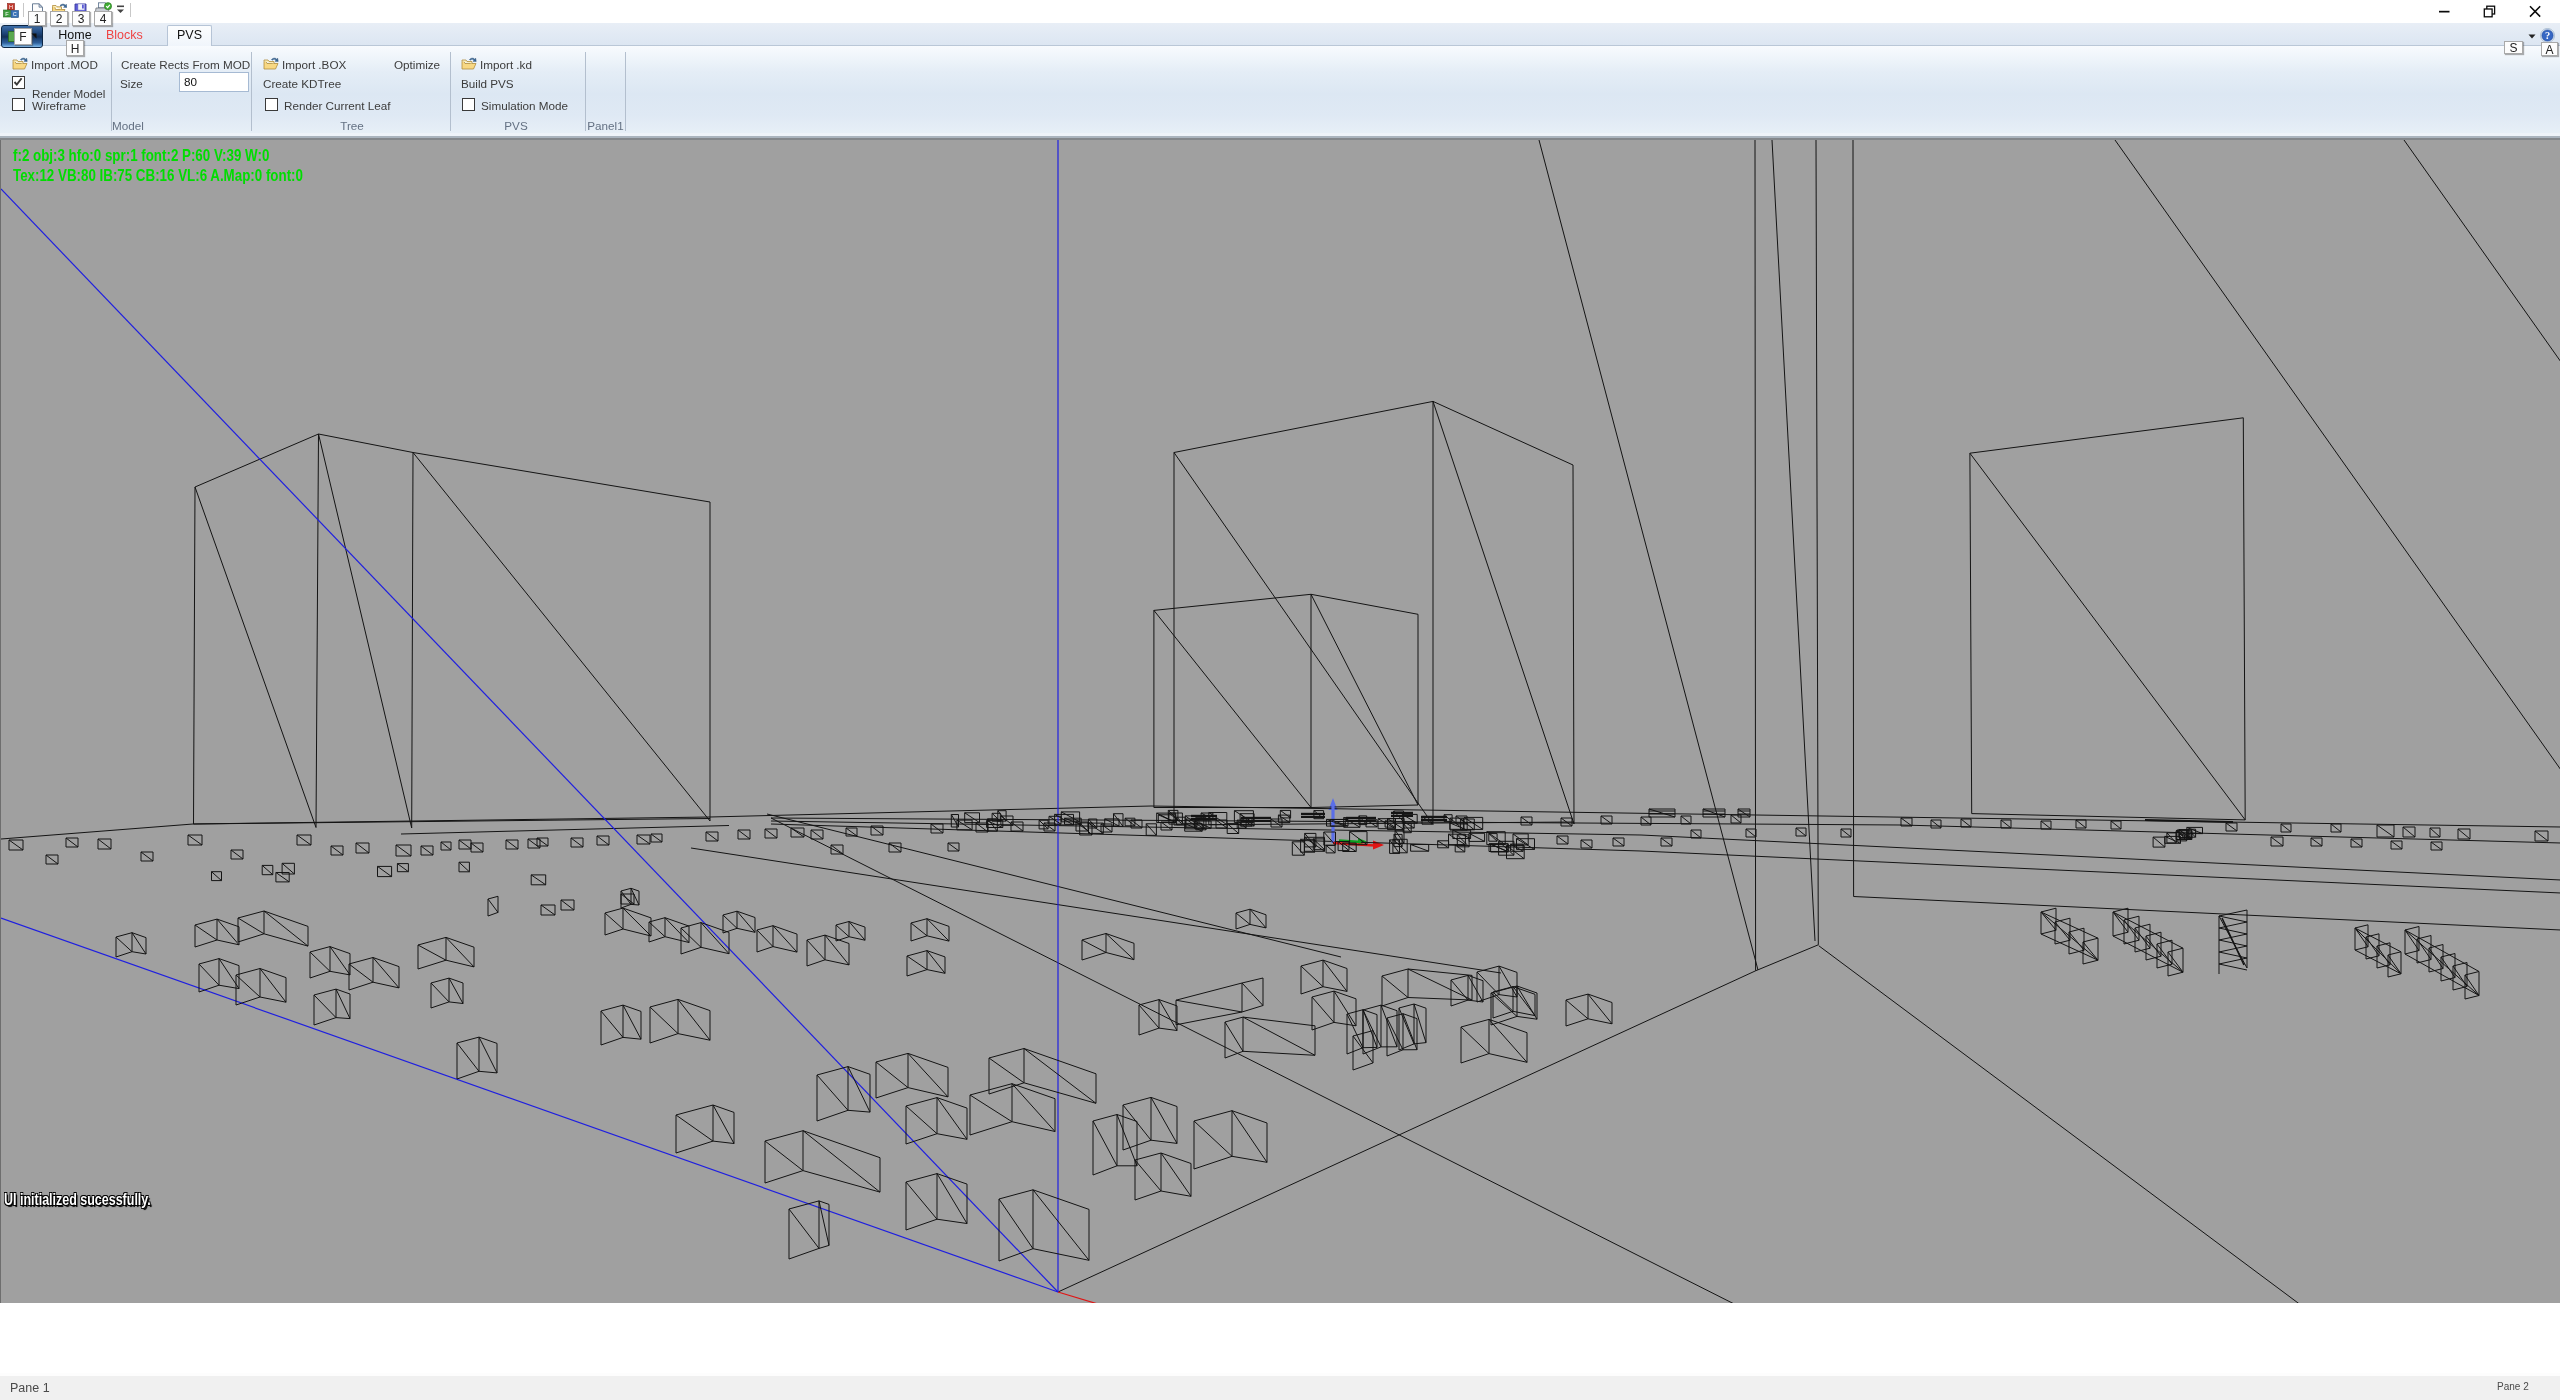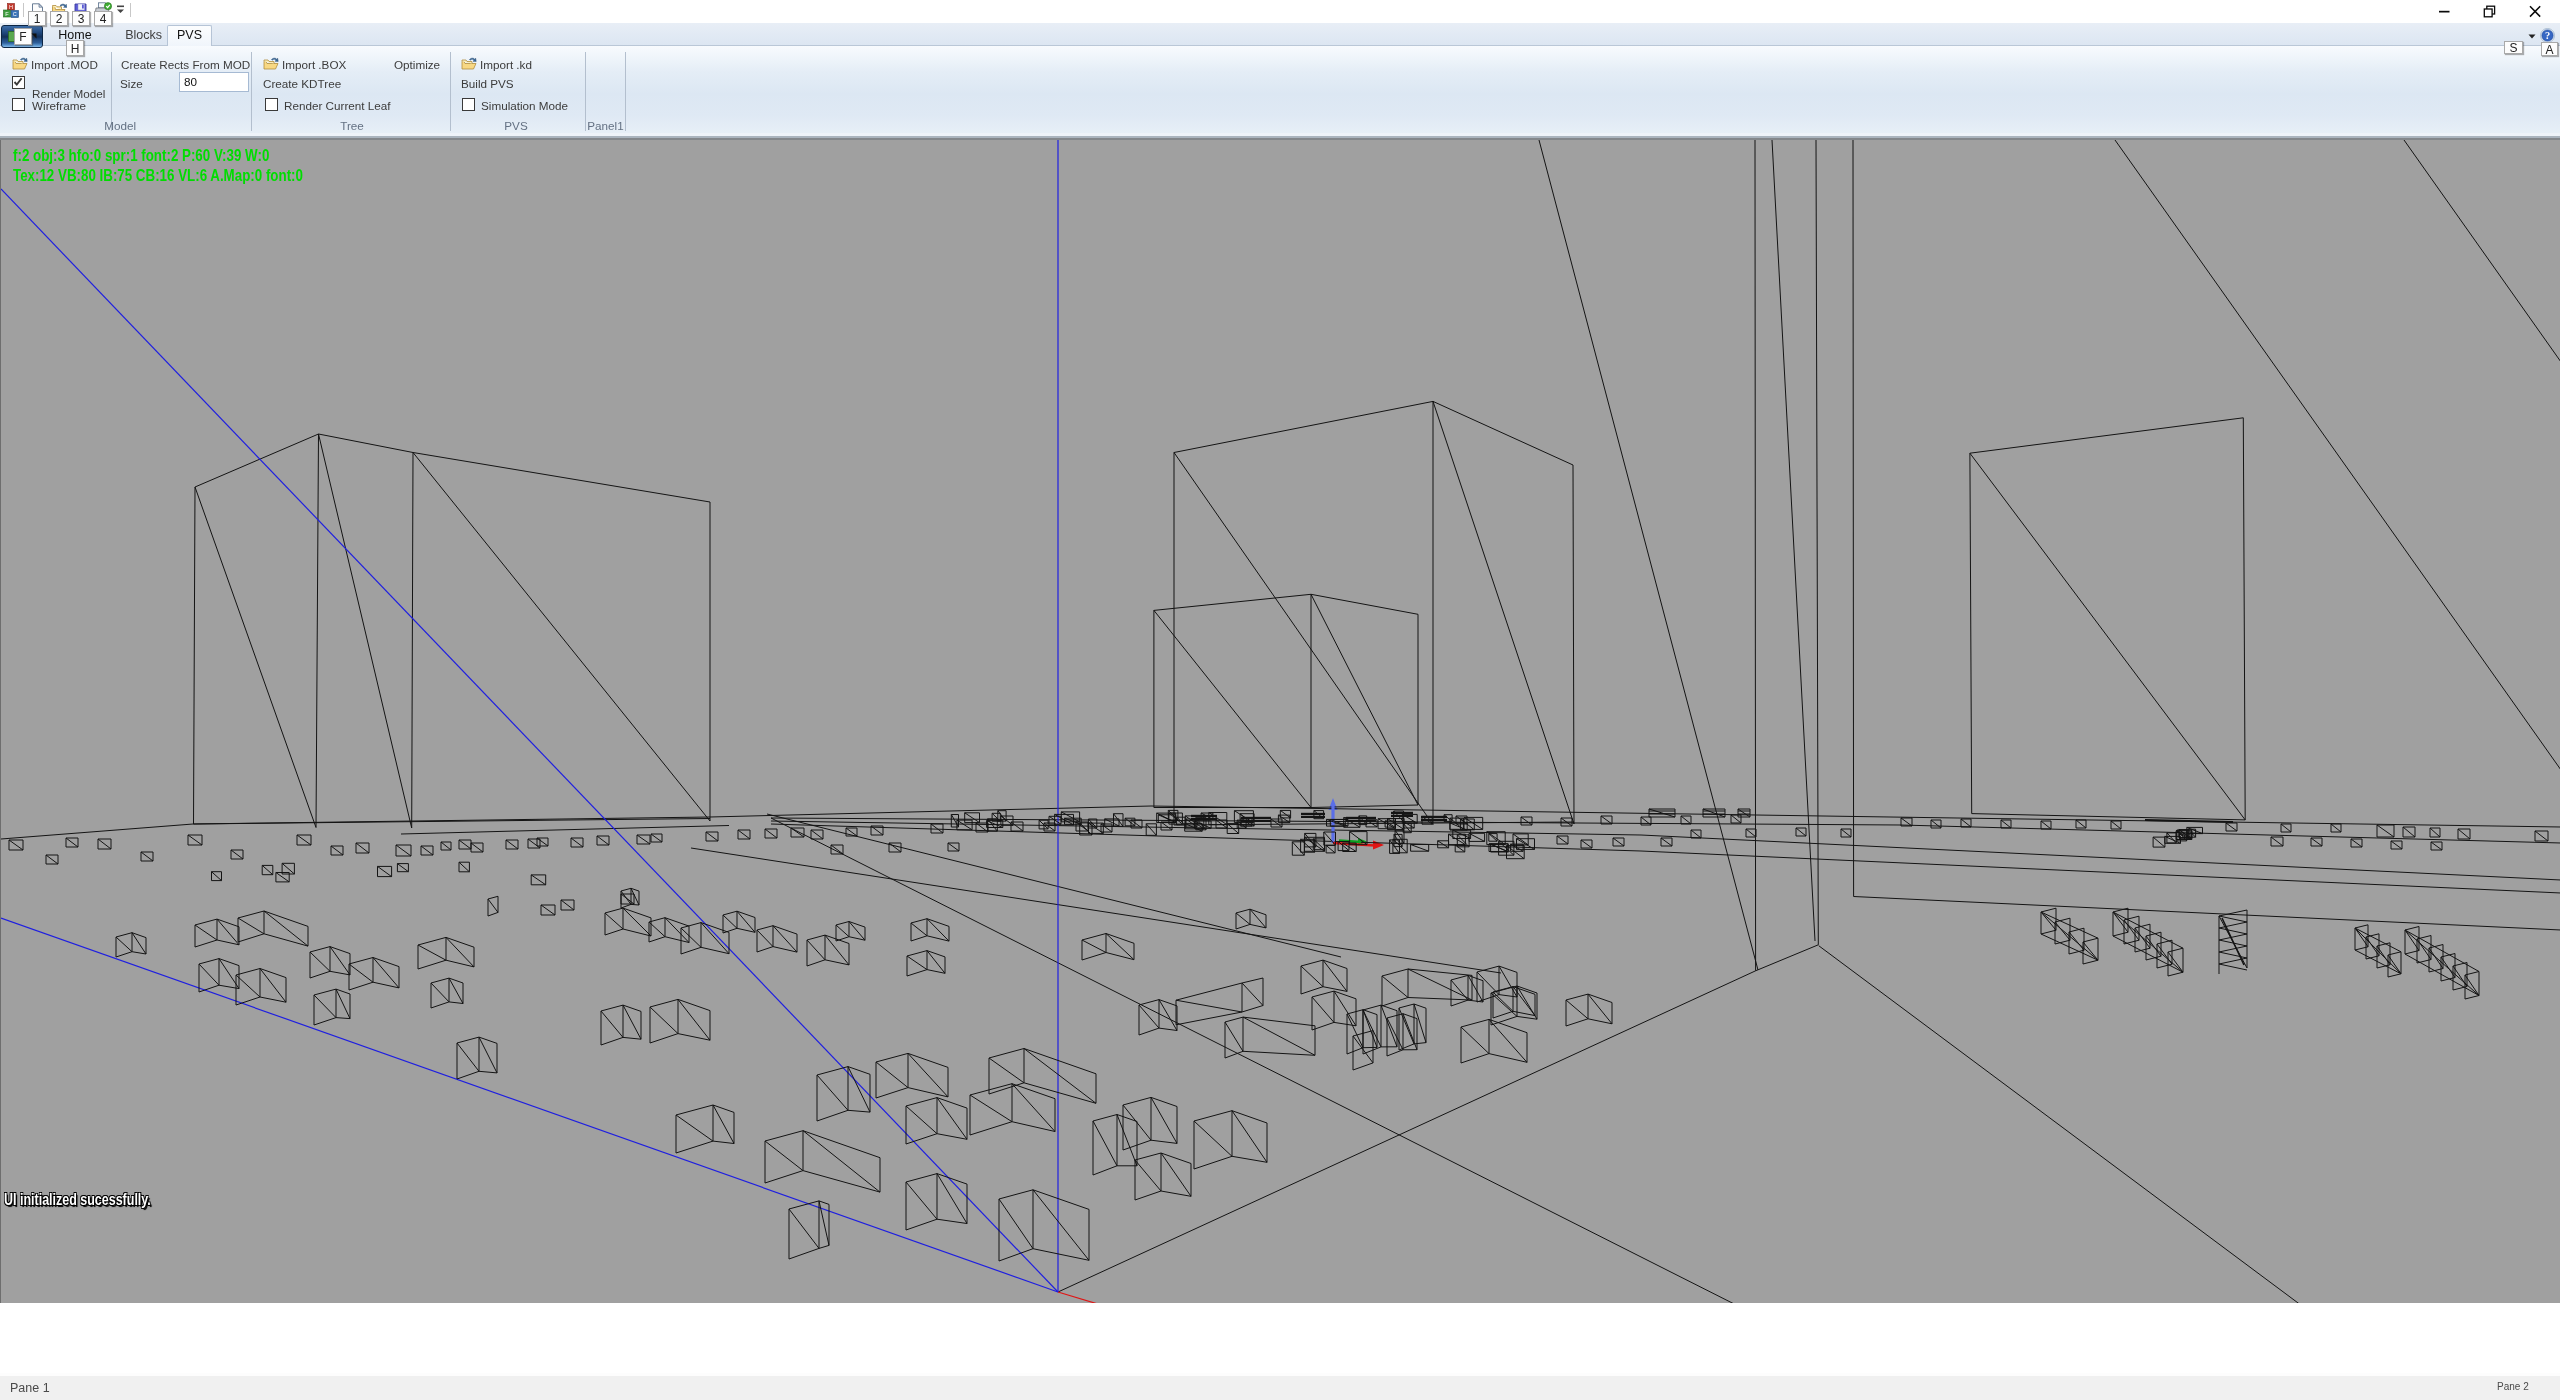--- a/index.html
+++ b/index.html
@@ -62,21 +62,21 @@
 
 <div class="abs" style="left:1px;top:25px;width:42px;height:23px;border-radius:3px;background:linear-gradient(180deg,#3d6da8 0%,#1d4478 35%,#132f56 52%,#1d4478 62%,#2e5f9a 80%,#5e9ad2 93%,#86b9e6 100%);border:1px solid #0d2644;z-index:30"></div>
 <svg class="abs" style="left:8px;top:31px;z-index:31" width="8" height="12" viewBox="0 0 8 12">
  <rect x="0.5" y="0.5" width="6.5" height="10" fill="#5aa84f" stroke="#2c6b24" stroke-width="0.8"></rect>
 </svg>
 <div style="position:absolute;left:14px;top:28px;width:18px;height:17px;background:#fdfdfd;border:1px solid #a9a9a9;box-shadow:1px 1px 1px rgba(80,80,80,.45);font:12px 'Liberation Sans',sans-serif;color:#222;text-align:center;line-height:17px;z-index:40">F</div>
 <svg class="abs" style="left:31px;top:33px;z-index:41" width="6" height="7" viewBox="0 0 6 7">
     <path d="M0.5 0.5 L5.5 0.5 L5.5 5.5 Z" fill="#111"></path>
   </svg>
 <div class="abs rtext" style="left:47px;top:28px;width:56px;text-align:center;font-size:12.5px;color:#111">Home</div>
-<div class="abs rtext" style="left:106px;top:28px;width:56px;text-align:right;font-size:12.5px;color:#404040">Blocks</div>
+<div class="abs rtext" style="left:106px;top:28px;width:56px;text-align:left;font-size:12.5px;color:#ef4444">Blocks</div>
 <div class="abs" style="left:167px;top:25px;width:45px;height:21px;background:linear-gradient(#fcfdfe,#f0f5fb);border:1px solid #b6c4d6;border-bottom:none;border-radius:2px 2px 0 0;z-index:5"></div>
 <div class="abs rtext" style="left:167px;top:28px;width:45px;text-align:center;font-size:12.5px;color:#111;z-index:6">PVS</div>
 <div style="position:absolute;left:66px;top:40px;width:18px;height:16px;background:#fdfdfd;border:1px solid #a9a9a9;box-shadow:1px 1px 1px rgba(80,80,80,.45);font:12px 'Liberation Sans',sans-serif;color:#222;text-align:center;line-height:16px;z-index:40">H</div>
 <div class="abs rtext" style="left:2497px;top:45px;font-size:10px;color:#1e1e1e">Style</div>
 <svg class="abs" style="left:2528px;top:34px" width="8" height="5" viewBox="0 0 8 5">
     <path d="M0.5 0.5 L7.5 0.5 L4 4.5 Z" fill="#222"></path>
   </svg>
 <svg class="abs" style="left:2540px;top:28px" width="15" height="15" viewBox="0 0 15 15">
  <circle cx="7.5" cy="7.5" r="7" fill="#e8f0fa" stroke="#9ab0c8" stroke-width="0.8"></circle>
  <circle cx="7.5" cy="7.5" r="5.6" fill="#3667c4" stroke="#1d4a9e" stroke-width="0.7"></circle>
@@ -107,21 +107,21 @@
       <path d="M1.5 5 L3.8 7.6 L8.6 1.2" stroke="#3a3a3a" stroke-width="1.9" fill="none"></path>
     </svg>
   </div>
 <div class="abs rtext" style="left:32px;top:87px">Render Model</div>
 <div style="position:absolute;left:12px;top:98px;width:13px;height:13px;background:#fff;border:1.5px solid #3a3a3a;"></div>
 <div class="abs rtext" style="left:32px;top:99px">Wireframe</div>
 <div class="abs rtext" style="left:121px;top:58px">Create Rects From MOD</div>
 <div class="abs rtext" style="left:120px;top:77px">Size</div>
 <div class="abs" style="left:179px;top:72px;width:70px;height:20px;background:#fff;border:1px solid #a6bad3"></div>
 <div class="abs rtext" style="left:184px;top:75px;color:#111">80</div>
-<div class="abs rtext" style="left:96px;top:119px;width:40px;text-align:right;color:#647183">Model</div>
+<div class="abs rtext" style="left:108px;top:119px;width:40px;text-align:center;color:#647183">Model</div>
 
 <div class="abs" style="left:263px;top:56px"><svg width="16" height="16" viewBox="0 0 16 16">
       <path d="M1 5.5 L1 13 L12.5 13 L15 7.5 L4 7.5 L3 5.5 Z" fill="#f8d883" stroke="#b08d3c" stroke-width="0.8"></path>
       <path d="M1 5.5 L1 4 L5 4 L6 5.5 L11 5.5 L11 7.5" fill="#fceeba" stroke="#b08d3c" stroke-width="0.8"></path>
       <path d="M8.5 3.5 C10.5 1.5 13 2 14 3.5 L14.6 2.2 L15.2 5.4 L12 5.2 L13.2 4.2 C12 2.8 10.4 2.8 9.2 4.2 Z" fill="#3a6ea5" stroke="#27496b" stroke-width="0.5"></path>
     </svg></div>
 <div class="abs rtext" style="left:282px;top:58px">Import .BOX</div>
 <div class="abs rtext" style="left:394px;top:58px">Optimize</div>
 <div class="abs rtext" style="left:263px;top:77px">Create KDTree</div>
 <div style="position:absolute;left:265px;top:98px;width:13px;height:13px;background:#fff;border:1.5px solid #3a3a3a;"></div>

